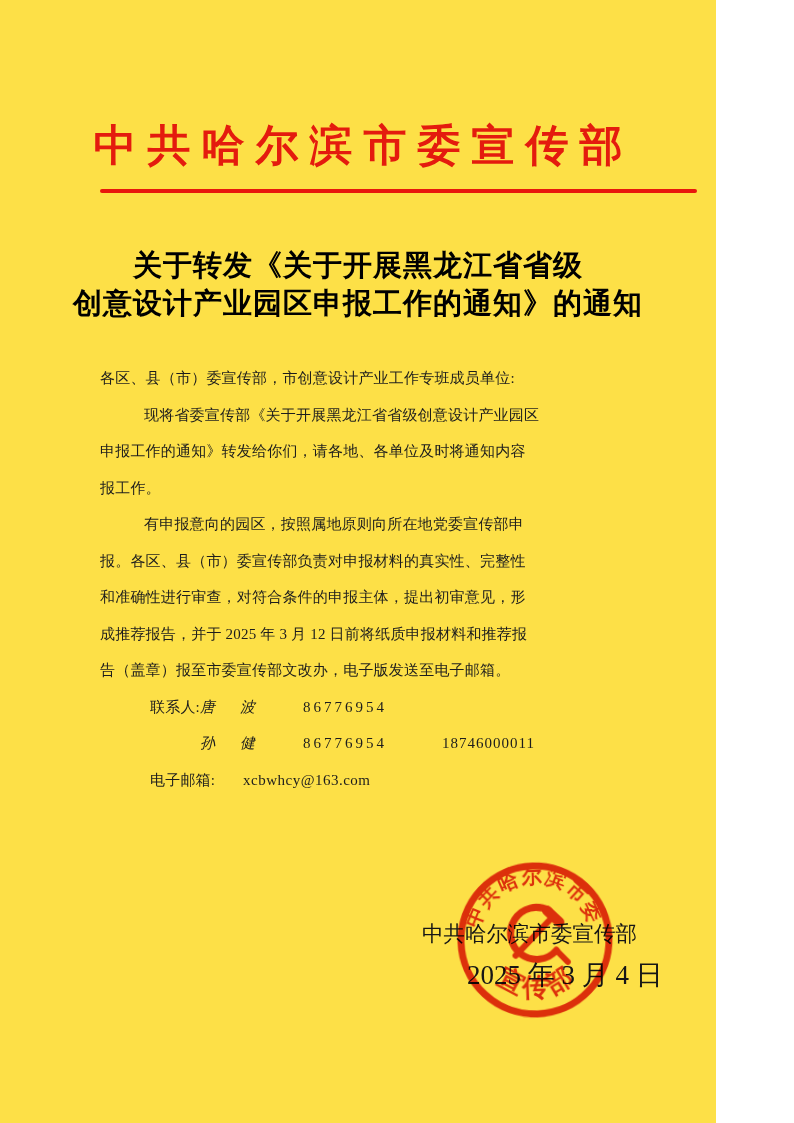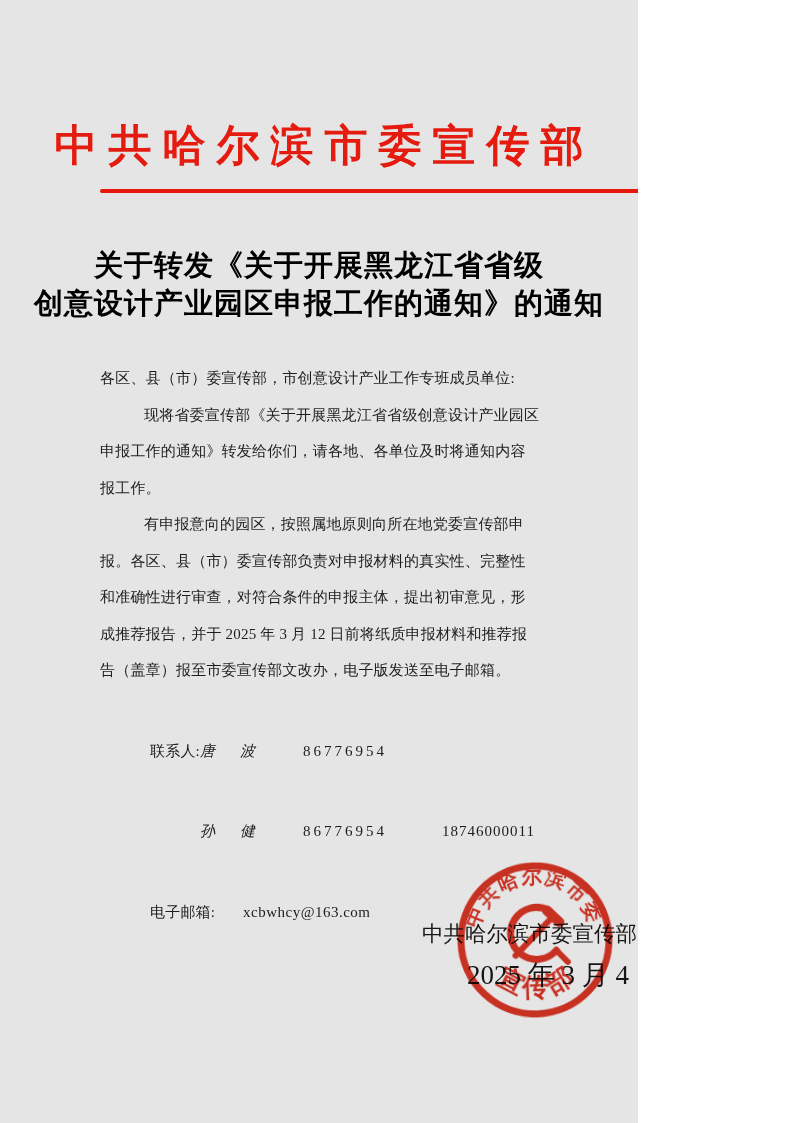--- a/index.html
+++ b/index.html
@@ -1,19 +1,19 @@
 <!DOCTYPE html>
 <html><head>
 <meta charset="utf-8">
 <style>
   html,body{margin:0;padding:0;background:#ffffff;}
   .page{
     position:relative;
-    width:638px;height:1123px;
-    background:#e5e5e5;
+    width:716px;height:1123px;
+    background:#fde047;
     overflow:hidden;
     font-family:"Liberation Serif","DejaVu Serif",serif;
     color:#1d1d1d;
   }
   
   .org-name{
     position:absolute;top:117px;left:0;width:100%;
     text-align:center;
     font-size:43px;font-weight:bold;
     letter-spacing:11px;text-indent:11px;
@@ -33,21 +33,21 @@
     letter-spacing:1px;white-space:nowrap;
   }
   
   .body-text{
     position:absolute;left:100px;top:360px;width:604px;
     font-size:15px;line-height:36.5px;
     letter-spacing:0.2px;
   }
   .body-line{white-space:nowrap;height:36.5px;}
   .body-line.indent{text-indent:44px;}
-  .contact-row{position:relative;height:36.5px;white-space:nowrap;margin-top:44px;}
+  .contact-row{position:relative;height:36.5px;white-space:nowrap;}
   .contact-row span{position:absolute;top:0;}
   .c-label{left:50px;}
   .c-name{left:100px;letter-spacing:5px;font-style:italic;}
   .c-phone{left:203px;letter-spacing:3px;}
   .c-mobile{left:342px;letter-spacing:1px;}
   .c-email{left:128px;letter-spacing:0.5px;padding-left:15px;}
   
   .sig-org{
     position:absolute;top:919px;left:422px;
     font-size:21.5px;color:#161616;white-space:nowrap;

